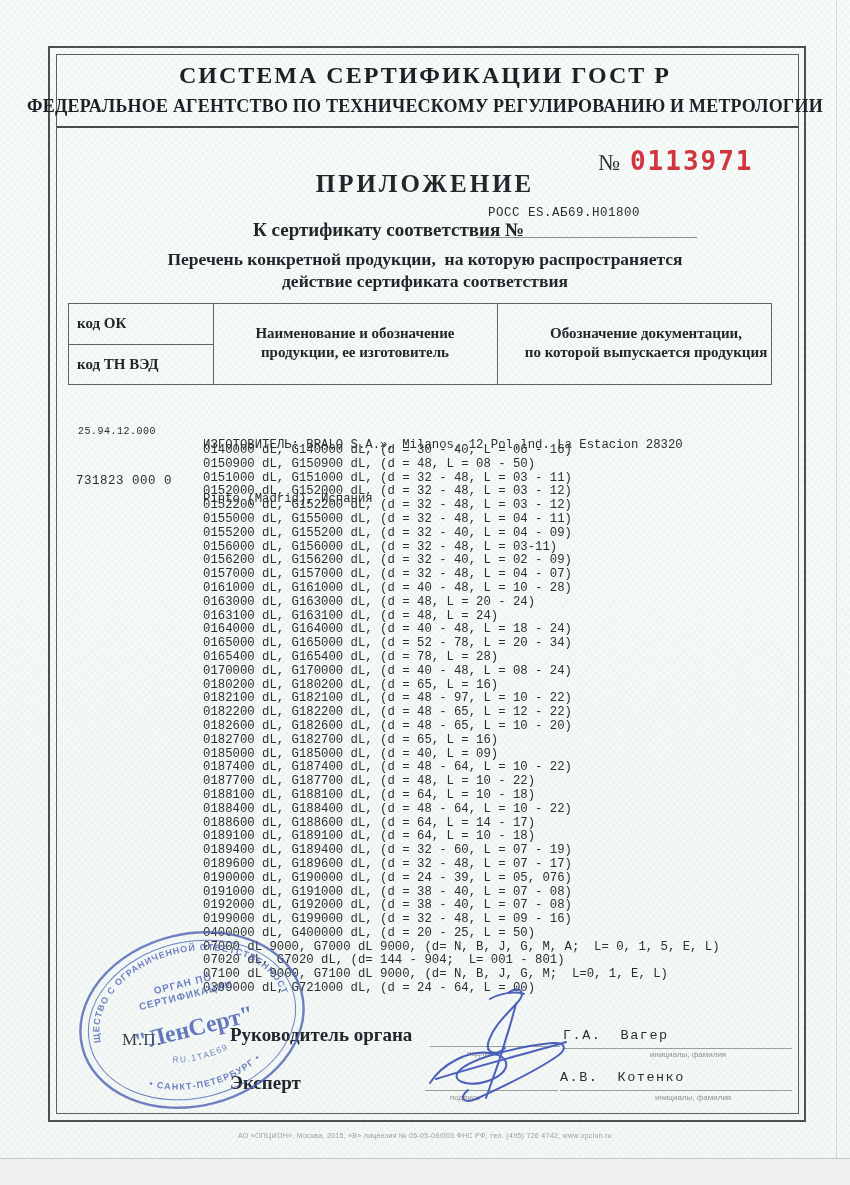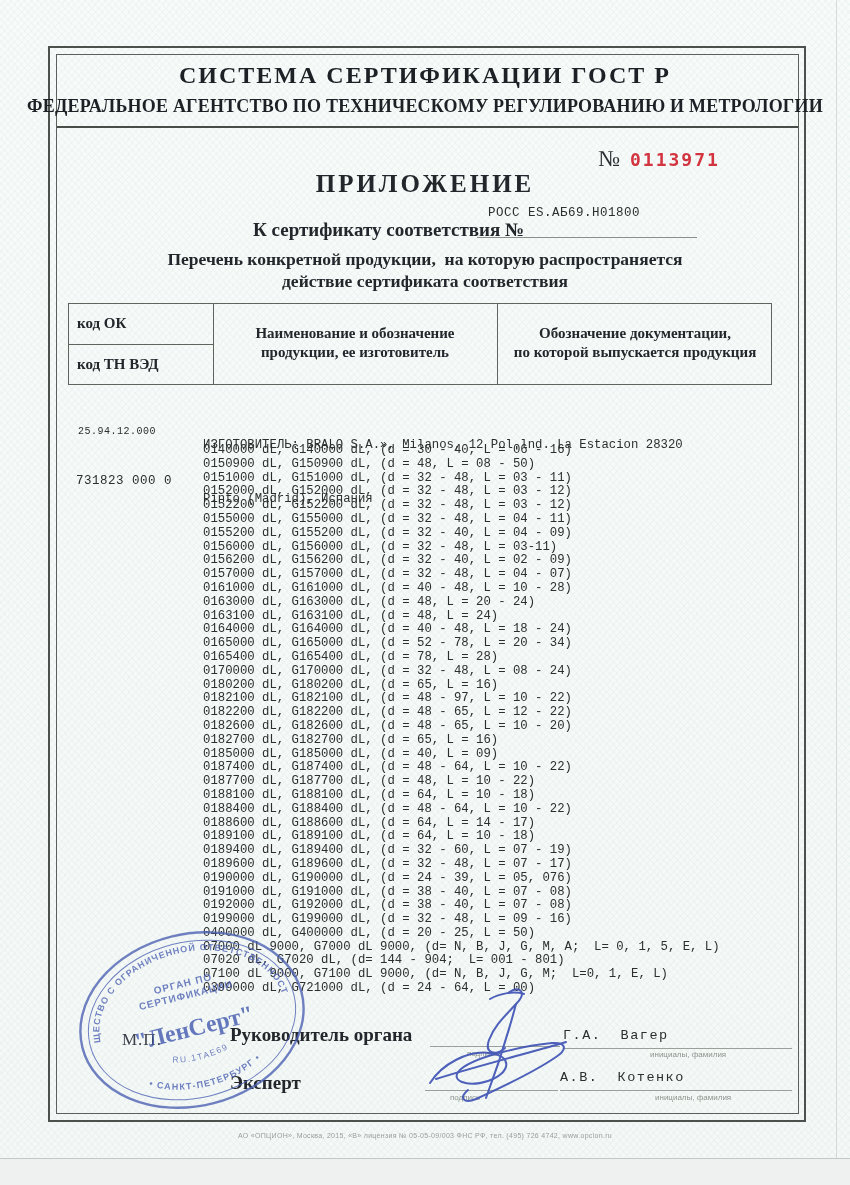--- a/index.html
+++ b/index.html
@@ -15,37 +15,37 @@
   .center{left:0;width:850px;text-align:center;}
   
   .frame-outer{left:48px;top:46px;width:758px;height:1076px;border:2px solid #4b514c;box-sizing:border-box;}
   .frame-inner{left:56px;top:54px;width:743px;height:1060px;border:1px solid #5a605b;box-sizing:border-box;}
   .header-sep{left:57px;top:126px;width:741px;height:0;border-top:2px solid #474d48;}
   
   .title-system{top:62px;font-size:24px;letter-spacing:2px;color:#1d2126;}
   .title-agency{top:96px;font-size:18px;letter-spacing:0.2px;color:#1d2126;}
   .doc-num{left:598px;top:146px;display:flex;align-items:baseline;gap:10px;}
   .doc-num .nsign{font-size:23px;color:#2a2e33;font-family:"Liberation Serif",serif;}
-  .doc-num .nval{font-family:"DejaVu Sans Mono", monospace;font-size:18px;font-weight:600;letter-spacing:2px;}
+  .doc-num .nval{font-family:"DejaVu Sans Mono", monospace;font-size:26px;font-weight:600;letter-spacing:2px;}
   .doc-title{top:170px;font-size:25px;letter-spacing:3px;}
   .cert-label{left:253px;top:219px;font-size:19px;}
   .cert-value{left:488px;top:206px;font-size:12.5px;letter-spacing:0.5px;}
   .cert-line{left:477px;top:237px;width:220px;height:0;border-top:1px solid #8a8f8c;}
   .subtitle1{top:249px;font-size:17.5px;white-space:pre;}
   .subtitle2{top:271px;font-size:17.5px;}
   
   .tbl{left:68px;top:303px;width:704px;height:82px;border:1px solid #5f645f;box-sizing:border-box;}
   .tbl .v1{position:absolute;left:144px;top:0;width:0;height:80px;border-left:1px solid #5f645f;}
   .tbl .v2{position:absolute;left:428px;top:0;width:0;height:80px;border-left:1px solid #5f645f;}
   .tbl .hmid{position:absolute;left:0;top:40px;width:144px;height:0;border-top:1px solid #5f645f;}
   .tbl-txt{font-size:15px;line-height:19px;}
   .c1a{position:absolute;left:8px;top:10px;}
   .c1b{position:absolute;left:8px;top:51px;}
   .c2{position:absolute;left:144px;top:20px;width:284px;text-align:center;}
-  .c3{position:absolute;left:428px;top:20px;width:276px;text-align:center;}
+  .c3{position:absolute;left:428px;top:20px;width:276px;text-align:center;padding-left:11px;}
   
   .manu{left:203px;top:400px;font-size:12.3px;line-height:18px;white-space:pre;z-index:2;}
   .okcode{left:78px;top:426px;font-size:10px;letter-spacing:0.5px;z-index:2;}
   .tncode{left:76px;top:474px;font-size:12.5px;letter-spacing:0.5px;z-index:2;}
   .products{left:203px;top:444px;z-index:2;}
   .prow{font-size:12.3px;line-height:13.8px;white-space:pre;}
   
   .mp{left:122px;top:1030px;font-size:17px;color:#3c424b;letter-spacing:1px;z-index:2;}
   .sig-label1{left:230px;top:1024px;font-size:19px;z-index:2;}
   .sig-label2{left:230px;top:1072px;font-size:19px;z-index:2;}
@@ -132,21 +132,21 @@
       <div class="prow">0155200 dL, G155200 dL, (d = 32 - 40, L = 04 - 09)</div>
       <div class="prow">0156000 dL, G156000 dL, (d = 32 - 48, L = 03-11)</div>
       <div class="prow">0156200 dL, G156200 dL, (d = 32 - 40, L = 02 - 09)</div>
       <div class="prow">0157000 dL, G157000 dL, (d = 32 - 48, L = 04 - 07)</div>
       <div class="prow">0161000 dL, G161000 dL, (d = 40 - 48, L = 10 - 28)</div>
       <div class="prow">0163000 dL, G163000 dL, (d = 48, L = 20 - 24)</div>
       <div class="prow">0163100 dL, G163100 dL, (d = 48, L = 24)</div>
       <div class="prow">0164000 dL, G164000 dL, (d = 40 - 48, L = 18 - 24)</div>
       <div class="prow">0165000 dL, G165000 dL, (d = 52 - 78, L = 20 - 34)</div>
       <div class="prow">0165400 dL, G165400 dL, (d = 78, L = 28)</div>
-      <div class="prow">0170000 dL, G170000 dL, (d = 32 - 48, L = 08 - 24)</div>
+      <div class="prow">0170000 dL, G170000 dL, (d = 40 - 48, L = 08 - 24)</div>
       <div class="prow">0180200 dL, G180200 dL, (d = 65, L = 16)</div>
       <div class="prow">0182100 dL, G182100 dL, (d = 48 - 97, L = 10 - 22)</div>
       <div class="prow">0182200 dL, G182200 dL, (d = 48 - 65, L = 12 - 22)</div>
       <div class="prow">0182600 dL, G182600 dL, (d = 48 - 65, L = 10 - 20)</div>
       <div class="prow">0182700 dL, G182700 dL, (d = 65, L = 16)</div>
       <div class="prow">0185000 dL, G185000 dL, (d = 40, L = 09)</div>
       <div class="prow">0187400 dL, G187400 dL, (d = 48 - 64, L = 10 - 22)</div>
       <div class="prow">0187700 dL, G187700 dL, (d = 48, L = 10 - 22)</div>
       <div class="prow">0188100 dL, G188100 dL, (d = 64, L = 10 - 18)</div>
       <div class="prow">0188400 dL, G188400 dL, (d = 48 - 64, L = 10 - 22)</div>

